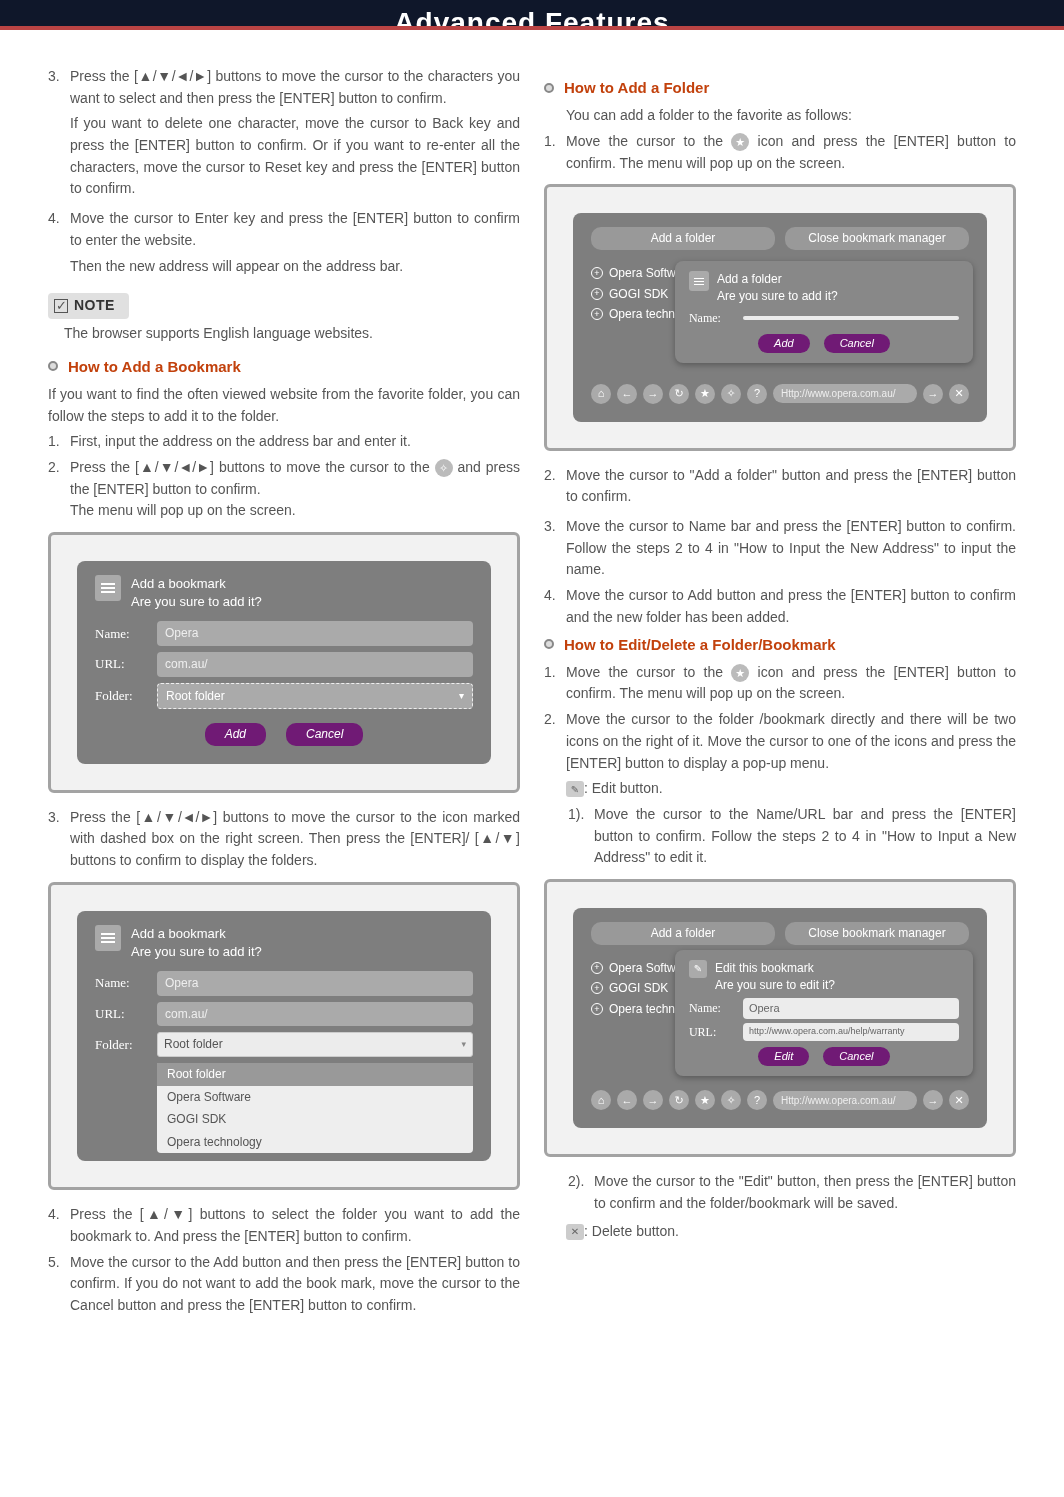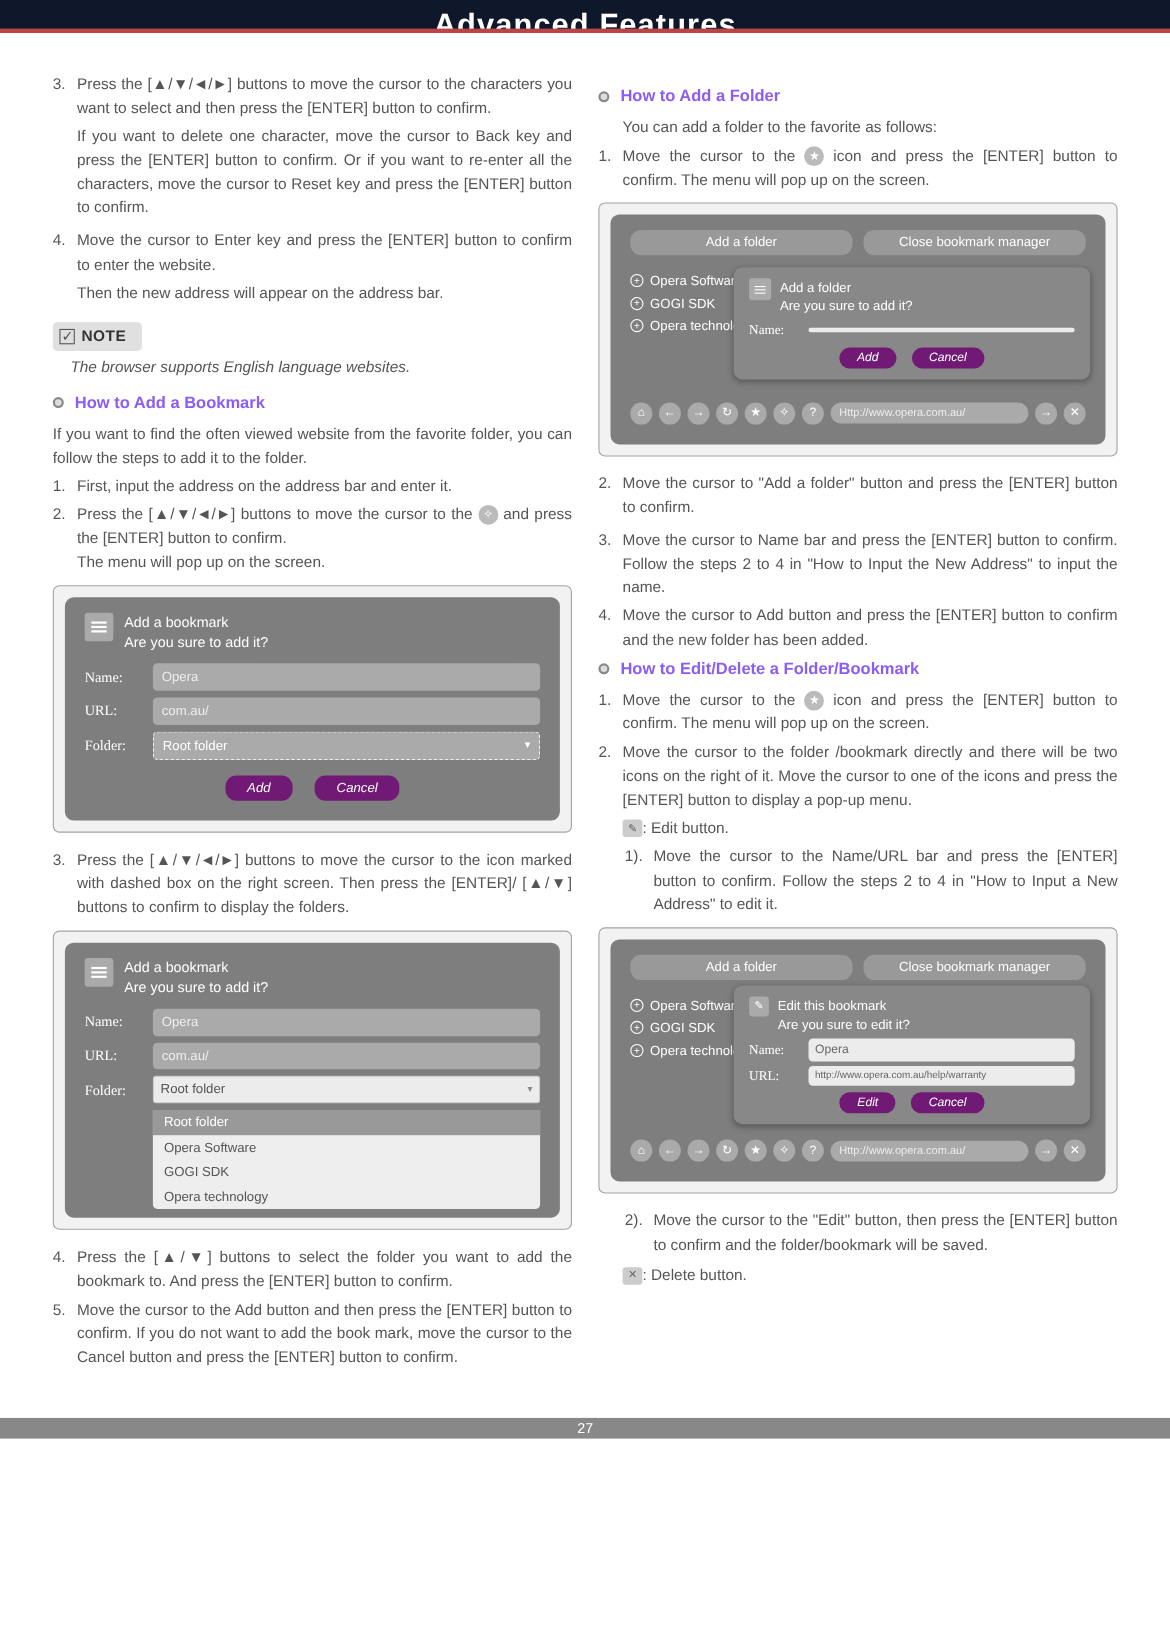--- a/index.html
+++ b/index.html
@@ -10,30 +10,30 @@
   .header-accent { position: absolute; bottom: 0; left: 0; right: 0; height: 4px; background: #b44; }
   .content { display: flex; gap: 24px; padding: 36px 48px 20px 48px; }
   .col { flex: 1; font-size: 14px; line-height: 1.55; color: #555; }
   .col p { margin: 0 0 4px 0; text-align: justify; }
   .numitem { display: flex; gap: 6px; margin-bottom: 4px; }
   .numitem .num { flex: 0 0 16px; }
   .numitem .body { flex: 1; text-align: justify; }
   .indent-body { padding-left: 22px; text-align: justify; }
   .sub-head { display: flex; align-items: center; gap: 10px; margin: 10px 0 6px 0; }
   .sub-head .dot { width: 10px; height: 10px; border: 2px solid #888; border-radius: 50%; background: #ddd; flex: 0 0 10px; }
-  .sub-head .txt { font-weight: bold; color: #8b5cf6; font-size: 15px; }
+  .sub-head .txt { font-weight: bold; color: #c2410c; font-size: 15px; }
   .note-pill { display: inline-flex; align-items: center; background: #e0e0e0; border-radius: 4px; padding: 2px 14px 2px 6px; margin: 8px 0 4px 0; }
   .note-pill .chk { width: 14px; height: 14px; border: 1.5px solid #555; margin-right: 6px; position: relative; }
   .note-pill .chk::after { content:"✓"; position:absolute; top:-4px; left:1px; font-size:13px; color:#555; }
   .note-pill .lbl { font-weight: bold; color: #333; letter-spacing: 0.5px; }
-  .note-text { padding-left: 16px; margin-bottom: 10px; font-style: italic; }
+  .note-text { padding-left: 16px; margin-bottom: 10px; }
   .footer { text-align: center; color: #fff; background: #888; font-size: 13px; padding: 2px 0; margin-top: 20px; }
 
   
-  .dlg { background: #f2f2f2; border: 1px solid #a3a3a3; border-radius: 6px; padding: 10px; margin: 10px 0 14px 0; }
+  .dlg { background: #f2f2f2; border: 3px solid #a3a3a3; border-radius: 6px; padding: 26px; margin: 10px 0 14px 0; }
   .dlg-inner { background: #7e7e7e; border-radius: 8px; padding: 14px 18px 18px 18px; position: relative; }
   .dlg-title-row { display: flex; gap: 10px; align-items: flex-start; margin-bottom: 10px; }
   .dlg-title-row .iconbox { width: 26px; height: 26px; background: #aaa; border-radius: 3px; flex: 0 0 26px; display:flex; align-items:center; justify-content:center; }
   .dlg-title-row .iconbox .bars { width:14px; height:2px; background:#fff; box-shadow:0 4px 0 #fff, 0 -4px 0 #fff; }
   .dlg-title-row .ttxt { color: #fff; font-size: 13px; line-height: 1.4; }
   .frow { display: flex; align-items: center; gap: 10px; margin: 6px 0; }
   .flabel { color: #fff; font-size: 13px; width: 52px; flex: 0 0 52px; font-family: Liberation Serif, serif; }
   .finput { flex: 1; background: #aaa; color: #eee; border-radius: 4px; padding: 3px 8px; font-size: 12px; text-align: left; }
   .finput.light { background: #ececec; color: #666; }
   .finput.dashed { border: 1px dashed #eee; background: #aaa; color:#fff; display:flex; justify-content:space-between; align-items:center; }
@@ -383,14 +383,13 @@
         <div class="body">Move the cursor to the "Edit" button, then press the [ENTER] button to confirm and the folder/bookmark will be saved.</div>
       </div>
 
       <p class="indent-body" style="margin-top:6px;">
         <span class="inline-square">✕</span><span>: Delete button.</span>
       </p>
 
     </div>
   </div>
 
-  <div class="footer">27</div>
 </div>
 
 </body></html>

